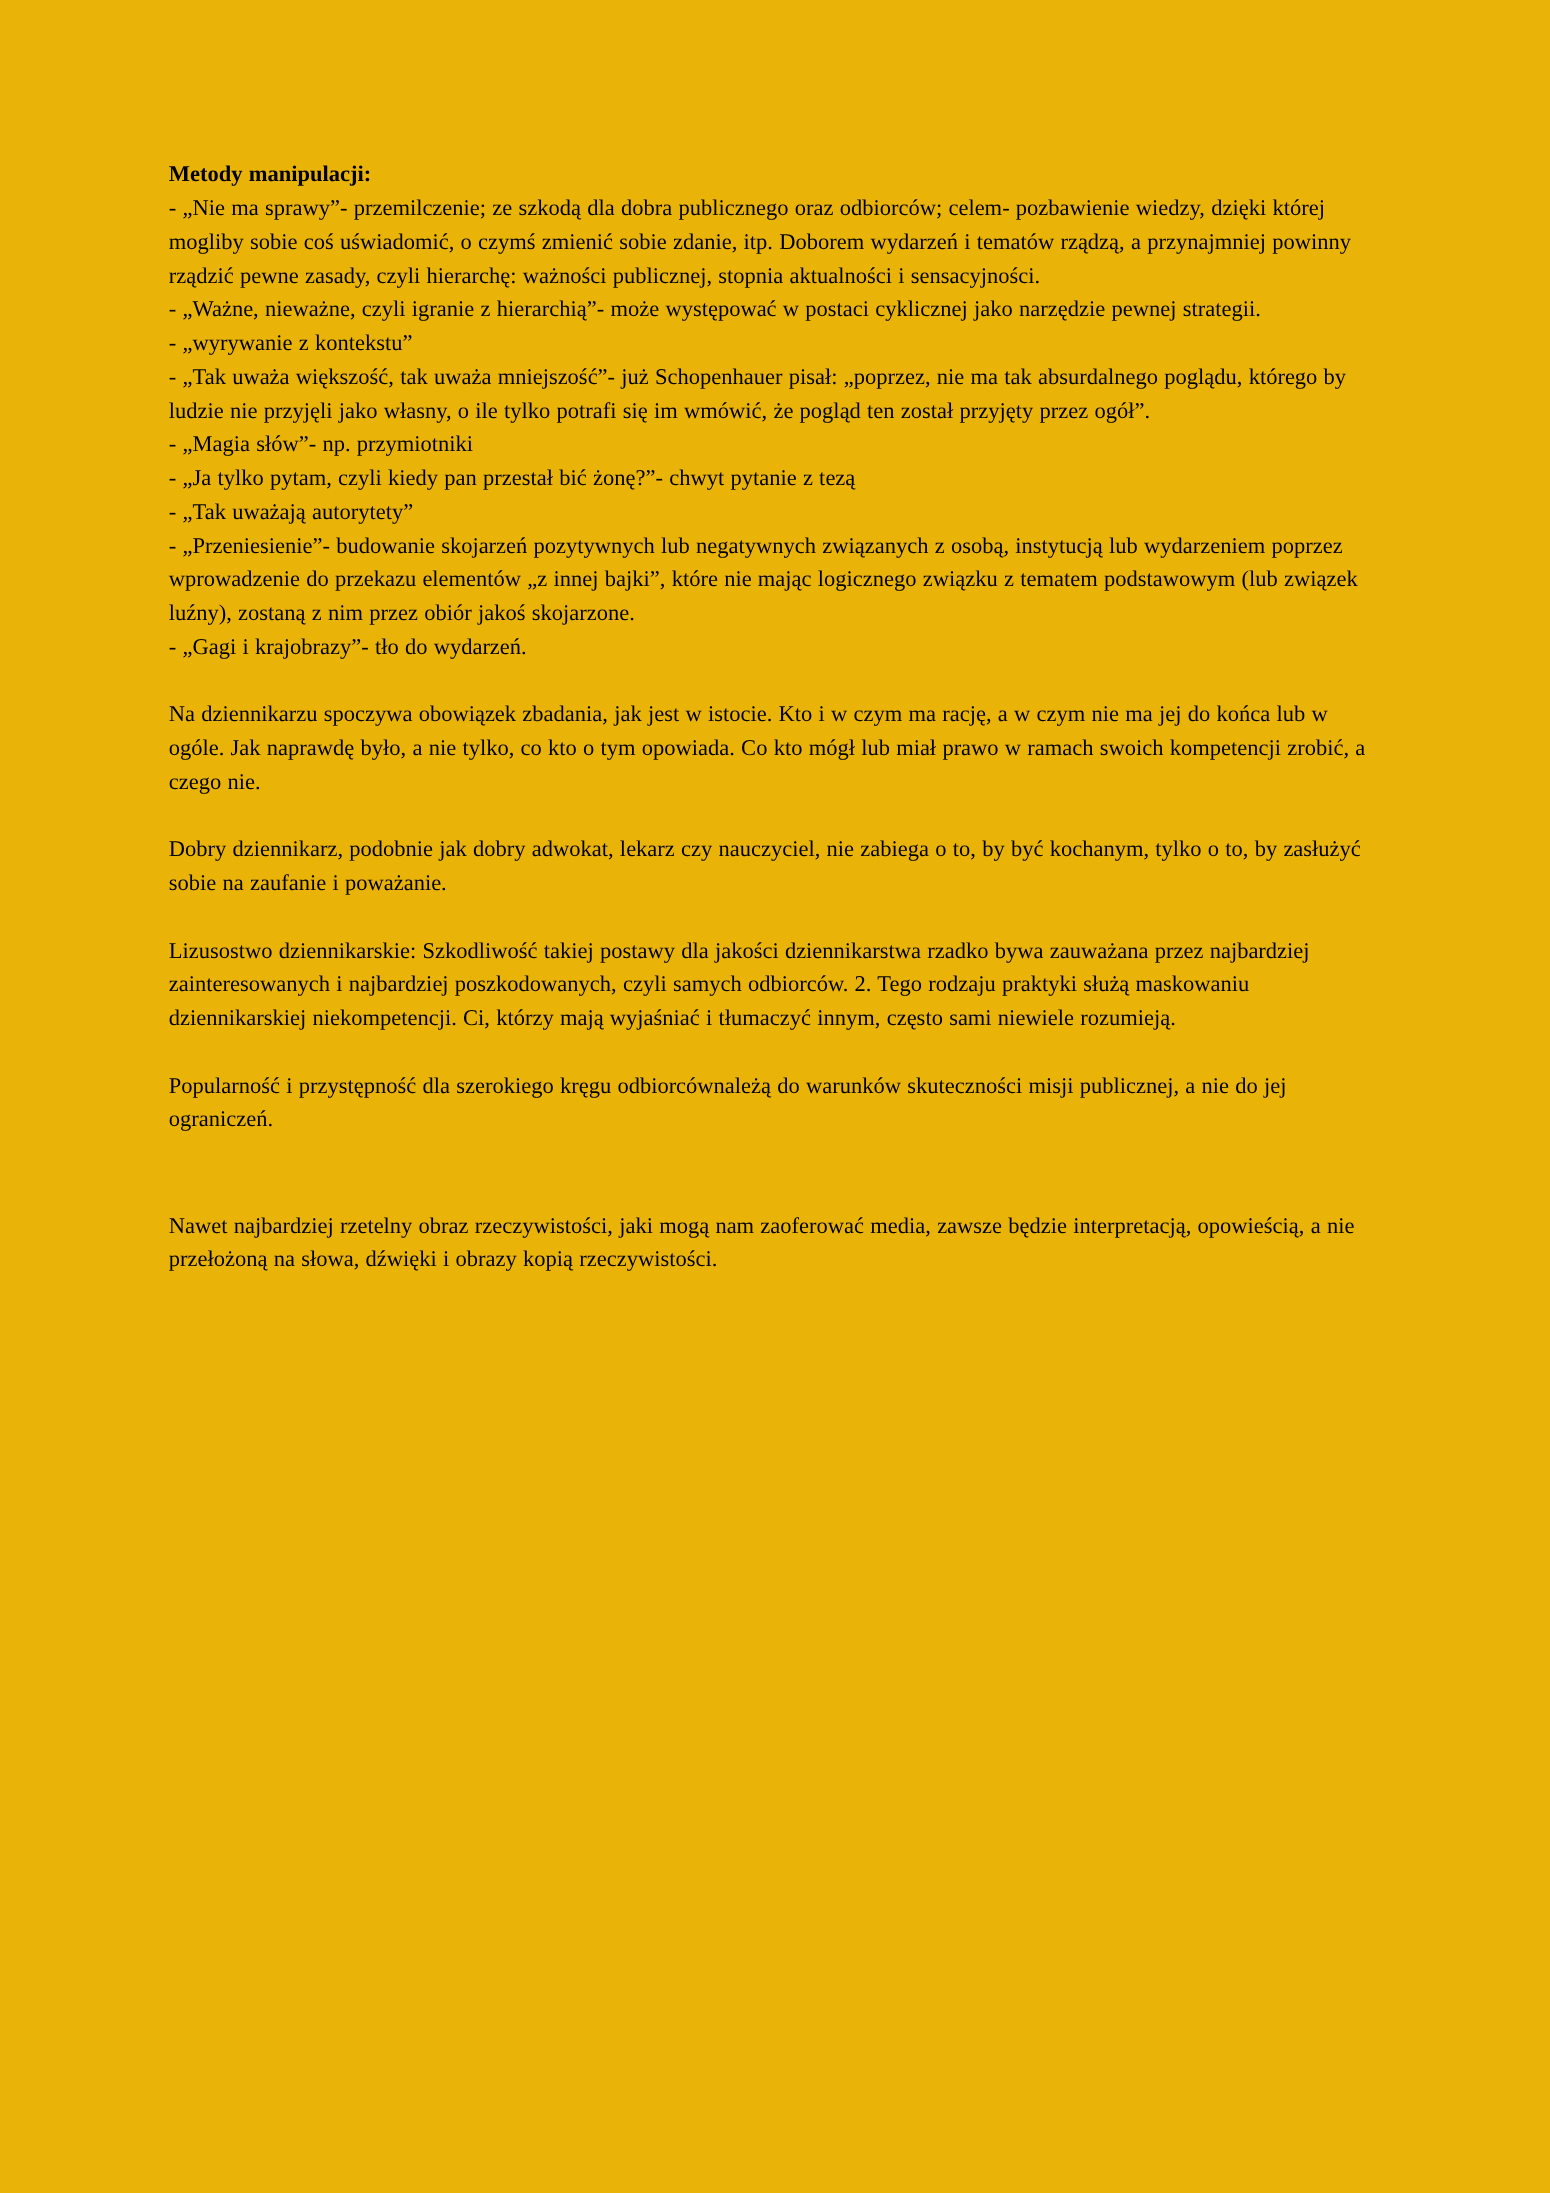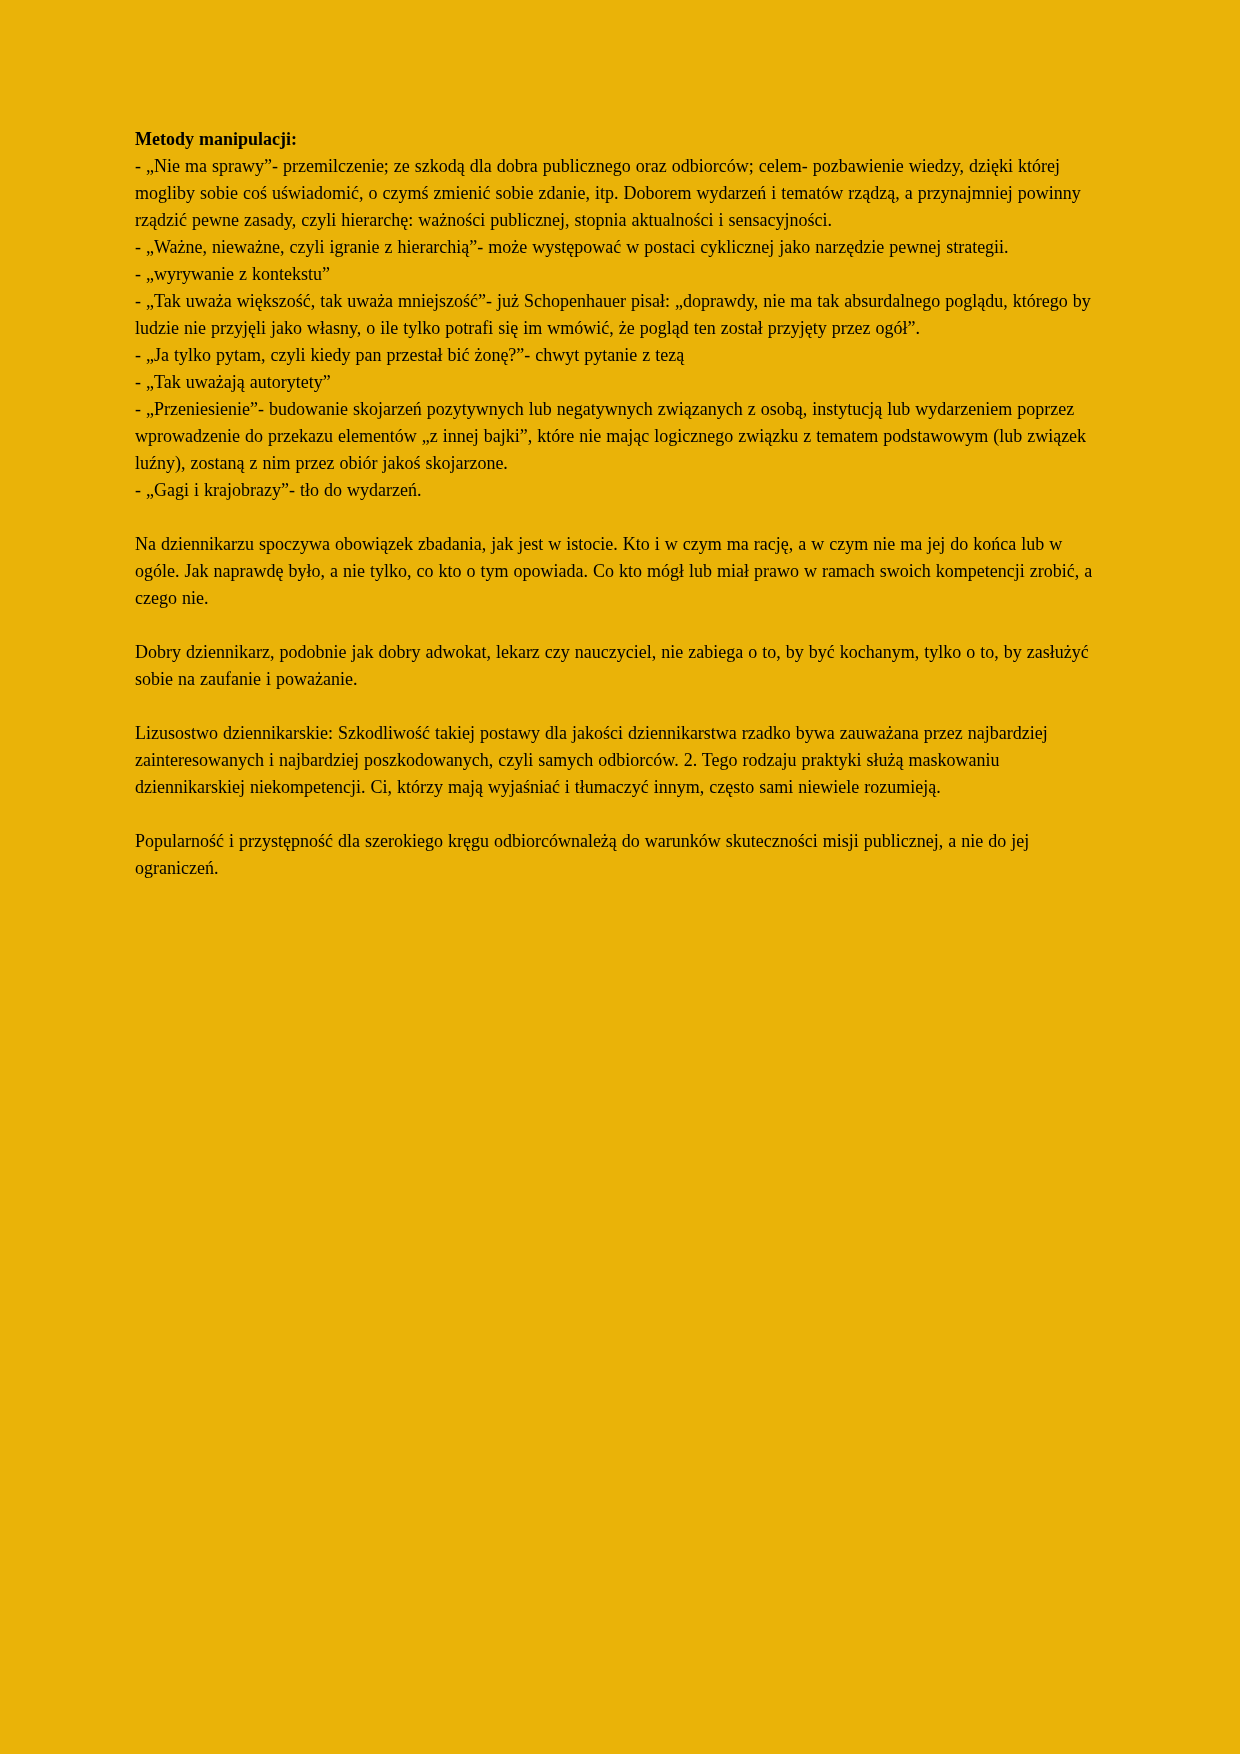--- a/index.html
+++ b/index.html
@@ -39,24 +39,26 @@
 </head>
 <body>
 
 <div class="page">
 
   <p class="doc-title">Metody manipulacji:</p>
 
   <p>- „Nie ma sprawy”- przemilczenie; ze szkodą dla dobra publicznego oraz odbiorców; celem- pozbawienie wiedzy, dzięki której mogliby sobie coś uświadomić, o czymś zmienić sobie zdanie, itp. Doborem wydarzeń i tematów rządzą, a przynajmniej powinny rządzić pewne zasady, czyli hierarchę: ważności publicznej, stopnia aktualności i sensacyjności.</p>
   <p>- „Ważne, nieważne, czyli igranie z hierarchią”-  może występować w postaci cyklicznej jako narzędzie pewnej strategii.</p>
   <p>- „wyrywanie z kontekstu”</p>
-  <p>- „Tak uważa większość, tak uważa mniejszość”- już Schopenhauer pisał: „doprawdy, nie ma tak absurdalnego poglądu, którego by ludzie nie przyjęli jako własny, o ile tylko potrafi się im wmówić, że pogląd ten został przyjęty przez ogół”.</p>
+  <p>- „Tak uważa większość, tak uważa mniejszość”- już Schopenhauer pisał: „poprzez, nie ma tak absurdalnego poglądu, którego by ludzie nie przyjęli jako własny, o ile tylko potrafi się im wmówić, że pogląd ten został przyjęty przez ogół”.</p>
+  <p>- „Magia słów”- np. przymiotniki</p>
   <p>- „Ja tylko pytam, czyli kiedy pan przestał bić żonę?”- chwyt pytanie z tezą</p>
   <p>- „Tak uważają autorytety”</p>
   <p>- „Przeniesienie”- budowanie skojarzeń pozytywnych lub negatywnych związanych z osobą, instytucją lub wydarzeniem poprzez wprowadzenie do przekazu elementów „z innej bajki”, które nie mając logicznego związku z tematem podstawowym (lub związek luźny), zostaną z nim przez obiór jakoś skojarzone.</p>
   <p>- „Gagi i krajobrazy”- tło do wydarzeń.</p>
 
   <p class="body-para">Na dziennikarzu spoczywa obowiązek zbadania, jak jest w istocie. Kto i w czym ma rację, a w czym nie ma jej do końca lub w ogóle. Jak naprawdę było, a nie tylko, co kto o tym opowiada. Co kto mógł lub miał prawo w ramach swoich kompetencji zrobić, a czego nie.</p>
   <p class="body-para">Dobry dziennikarz, podobnie jak dobry adwokat, lekarz czy nauczyciel, nie zabiega o to, by być kochanym, tylko o to, by zasłużyć sobie na zaufanie i poważanie.</p>
   <p class="body-para">Lizusostwo dziennikarskie: Szkodliwość takiej postawy dla jakości dziennikarstwa rzadko bywa zauważana przez najbardziej zainteresowanych i najbardziej poszkodowanych, czyli samych odbiorców. 2. Tego rodzaju praktyki służą maskowaniu dziennikarskiej niekompetencji. Ci, którzy mają wyjaśniać i tłumaczyć innym, często sami niewiele rozumieją.</p>
   <p class="body-para">Popularność i przystępność dla szerokiego kręgu odbiorcównależą do warunków skuteczności misji publicznej, a nie do jej ograniczeń.</p>
+  <p class="body-para gap-xl">Nawet najbardziej rzetelny obraz rzeczywistości, jaki mogą nam zaoferować media, zawsze będzie interpretacją, opowieścią, a nie przełożoną na słowa, dźwięki i obrazy kopią rzeczywistości.</p>
 
 </div>
 
 </body></html>

